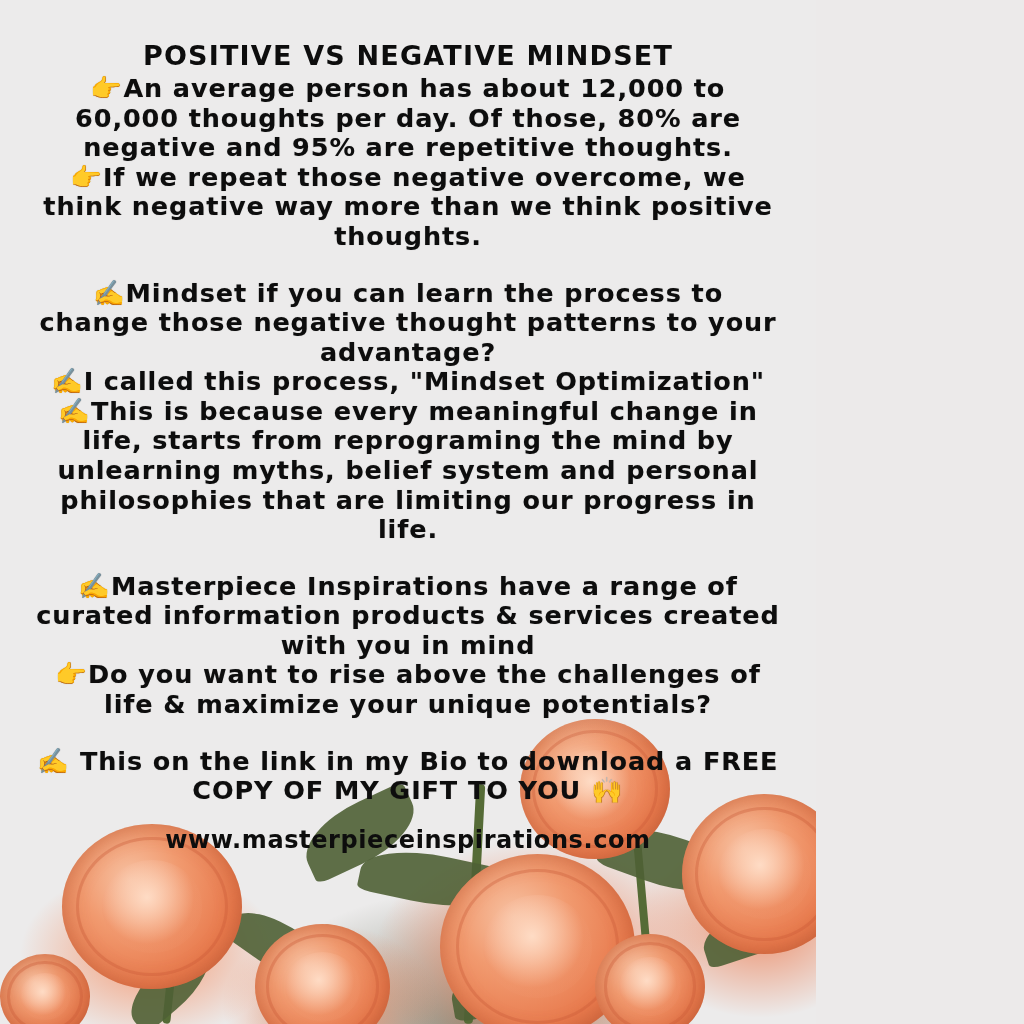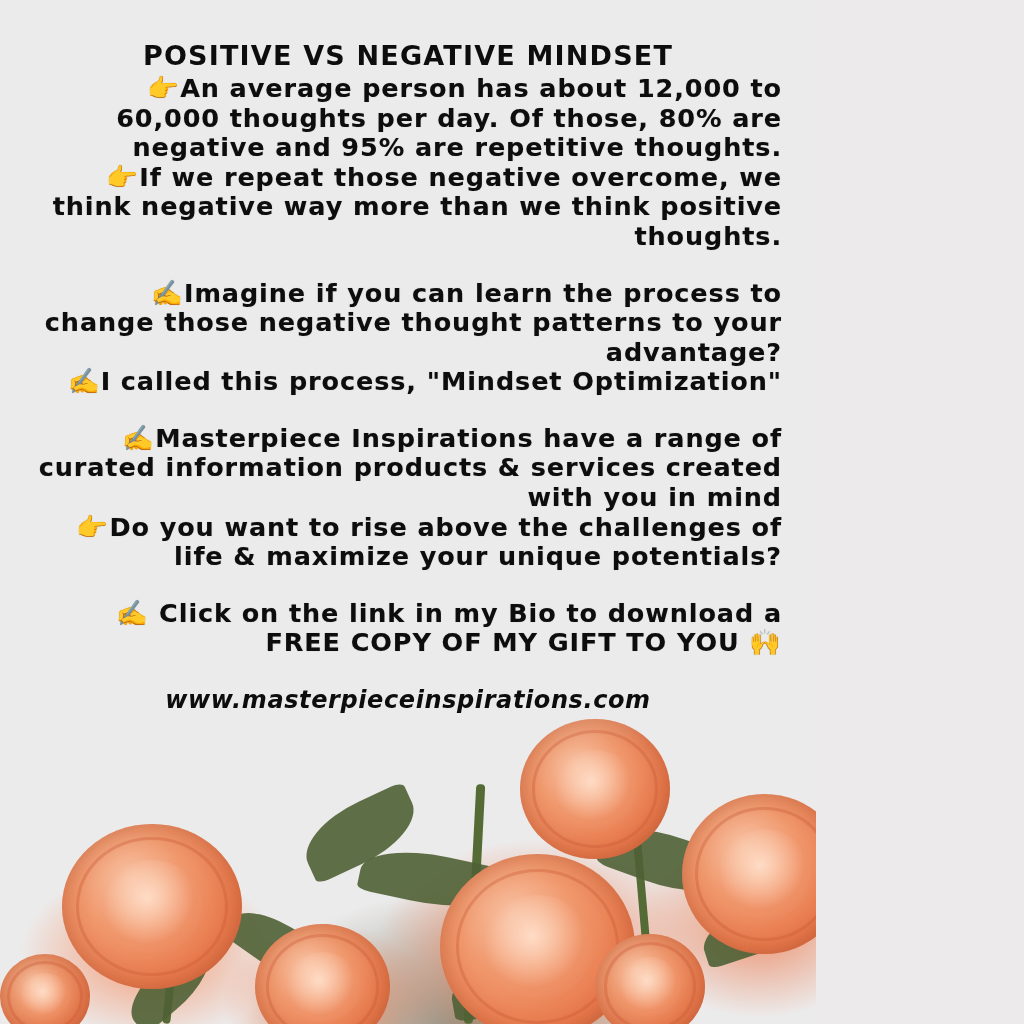--- a/index.html
+++ b/index.html
@@ -100,38 +100,36 @@
 
   .para {
     font-family: "DejaVu Sans", sans-serif;
     font-weight: 700;
     font-size: 25.5px;
     letter-spacing: .9px;
     line-height: 1.16;
     margin: 0;
     padding: 0 4px;
     text-shadow: 0 0 1px rgba(0,0,0,.25);
-    text-align: right;
   }
 
   .spacer {
     height: 27px;
   }
   .spacer-sm {
     height: 14px;
   }
 
   .url {
     font-family: "DejaVu Sans", sans-serif;
     font-weight: 700;
     font-size: 24px;
     letter-spacing: .6px;
-    margin: 8px;
+    margin: 0;
     padding-top: 6px;
-    font-style: italic;
   }
 
   .emoji {
     font-family: "DejaVu Sans", sans-serif;
     font-weight: 400;
   }
 </style>
 </head>
 <body>
 
@@ -167,34 +165,35 @@
   <div class="content">
 
     <h1 class="title">POSITIVE VS NEGATIVE MINDSET</h1>
 
     <p class="para"><span class="emoji">👉</span><span>An average person has about 12,000 to 60,000 thoughts per day. Of those, 80% are negative and 95% are repetitive  thoughts.</span></p>
 
     <p class="para"><span class="emoji">👉</span><span>If we repeat those negative overcome, we think negative way more than we think positive thoughts.</span></p>
 
     <div class="spacer"></div>
 
-    <p class="para"><span class="emoji">✍️</span><span>Imagine if you can learn the process to change those negative thought patterns to your advantage?</span></p>
+    <p class="para"><span class="emoji">✍️</span><span>Mindset if you can learn the process to change those negative thought patterns to your advantage?</span></p>
 
     <p class="para"><span class="emoji">✍️</span><span>I called this process, "Mindset Optimization"</span></p>
 
+    <p class="para"><span class="emoji">✍️</span><span>This is because every meaningful change in life, starts from reprograming the mind by unlearning myths, belief system and personal philosophies that are limiting our progress in life.</span></p>
 
     <div class="spacer"></div>
 
 
     <p class="para"><span class="emoji">✍️</span><span>Masterpiece Inspirations have a range of curated information products &amp; services created with you in mind</span></p>
 
     <p class="para"><span class="emoji">👉</span><span>Do you want to rise above the challenges of life &amp; maximize your unique potentials?</span></p>
 
     <div class="spacer"></div>
 
-    <p class="para"><span class="emoji">✍️</span><span> Click on the link in my Bio to download a FREE COPY OF MY GIFT TO YOU </span><span class="emoji">🙌</span></p>
+    <p class="para"><span class="emoji">✍️</span><span> This on the link in my Bio to download a FREE COPY OF MY GIFT TO YOU </span><span class="emoji">🙌</span></p>
 
     <div class="spacer-sm"></div>
 
     <p class="url">www.masterpieceinspirations.com</p>
 
   </div>
 </div>
 
 </body></html>

